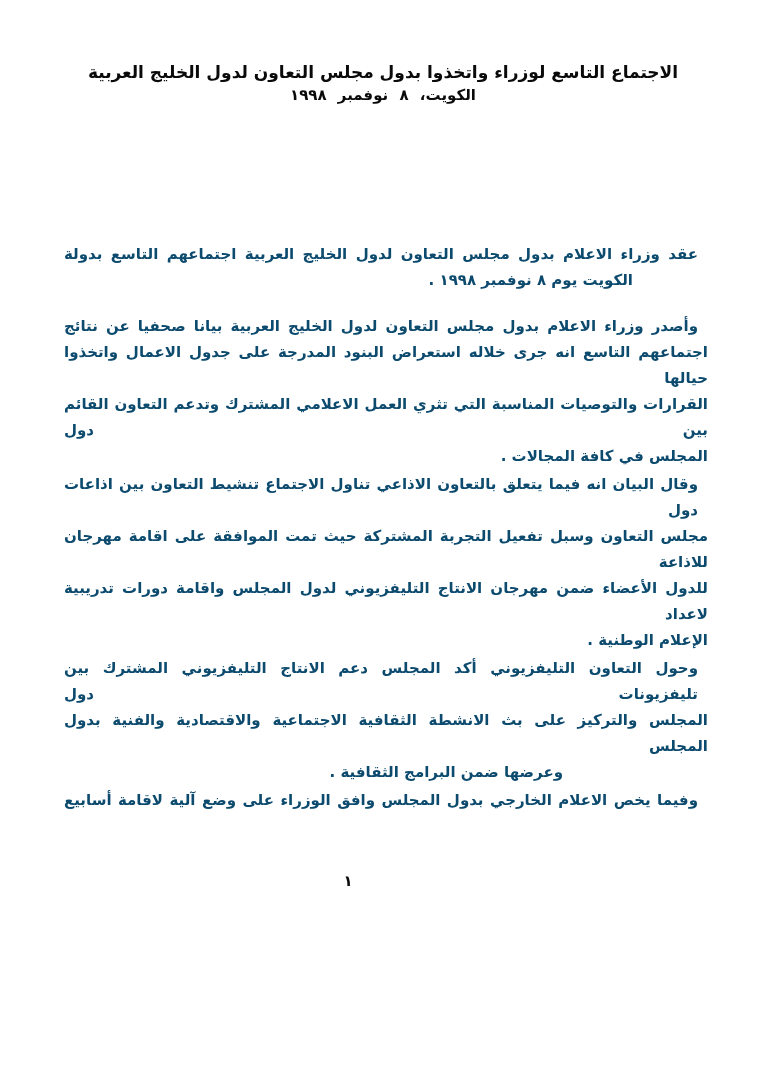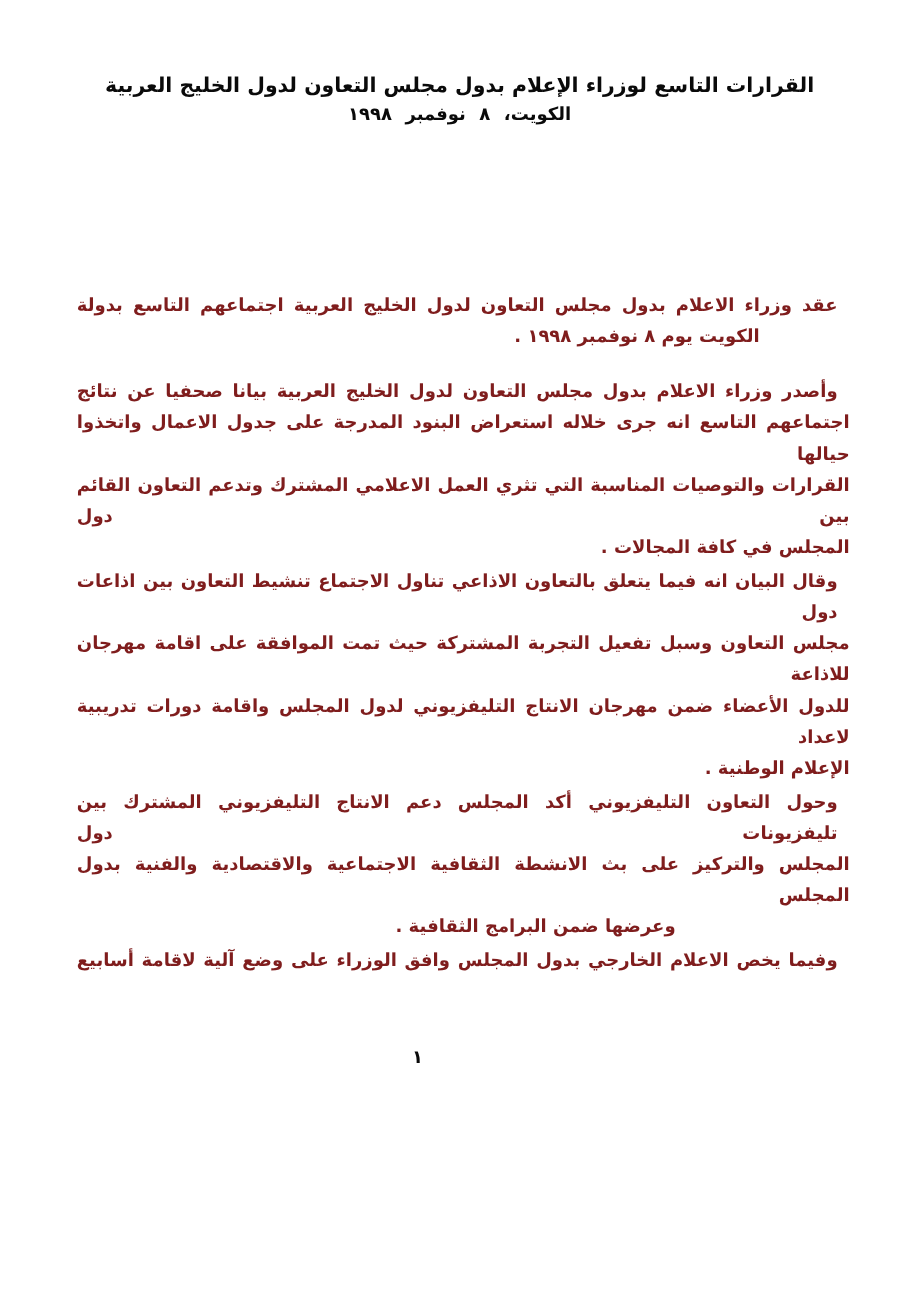--- a/index.html
+++ b/index.html
@@ -43,21 +43,21 @@
   }
   
   .doc-body {
     position: absolute;
     top: 241px;
     right: 58px;
     left: 64px;
     direction: rtl;
     font-size: 15px;
     font-weight: bold;
-    color: #7f1d1d;
+    color: #0c4a6e;
   }
   .para { margin: 0 0 2px 0; }
   .para.gap-after { margin-bottom: 20px; }
   .ln {
     line-height: 26px;
     min-height: 26px;
     text-align: justify;
     text-align-last: justify;
   }
   .ln.first { padding-right: 10px; }
@@ -79,21 +79,21 @@
     font-weight: bold;
     direction: rtl;
   }
 </style>
 </head>
 <body>
 
 <div class="page">
 
   <div class="doc-header">
-    <div class="doc-title">القرارات التاسع لوزراء الإعلام بدول مجلس التعاون لدول الخليج العربية</div>
+    <div class="doc-title">الاجتماع التاسع لوزراء واتخذوا بدول مجلس التعاون لدول الخليج العربية</div>
     <div class="doc-subtitle">الكويت، ٨ نوفمبر ١٩٩٨</div>
   </div>
 
   <div class="doc-body">
 
     <div class="para gap-after">
       <div class="ln first">عقد وزراء الاعلام بدول مجلس التعاون لدول الخليج العربية اجتماعهم التاسع بدولة</div>
       <div class="ln last ind-75">الكويت يوم ٨ نوفمبر ١٩٩٨ .</div>
     </div>
 

